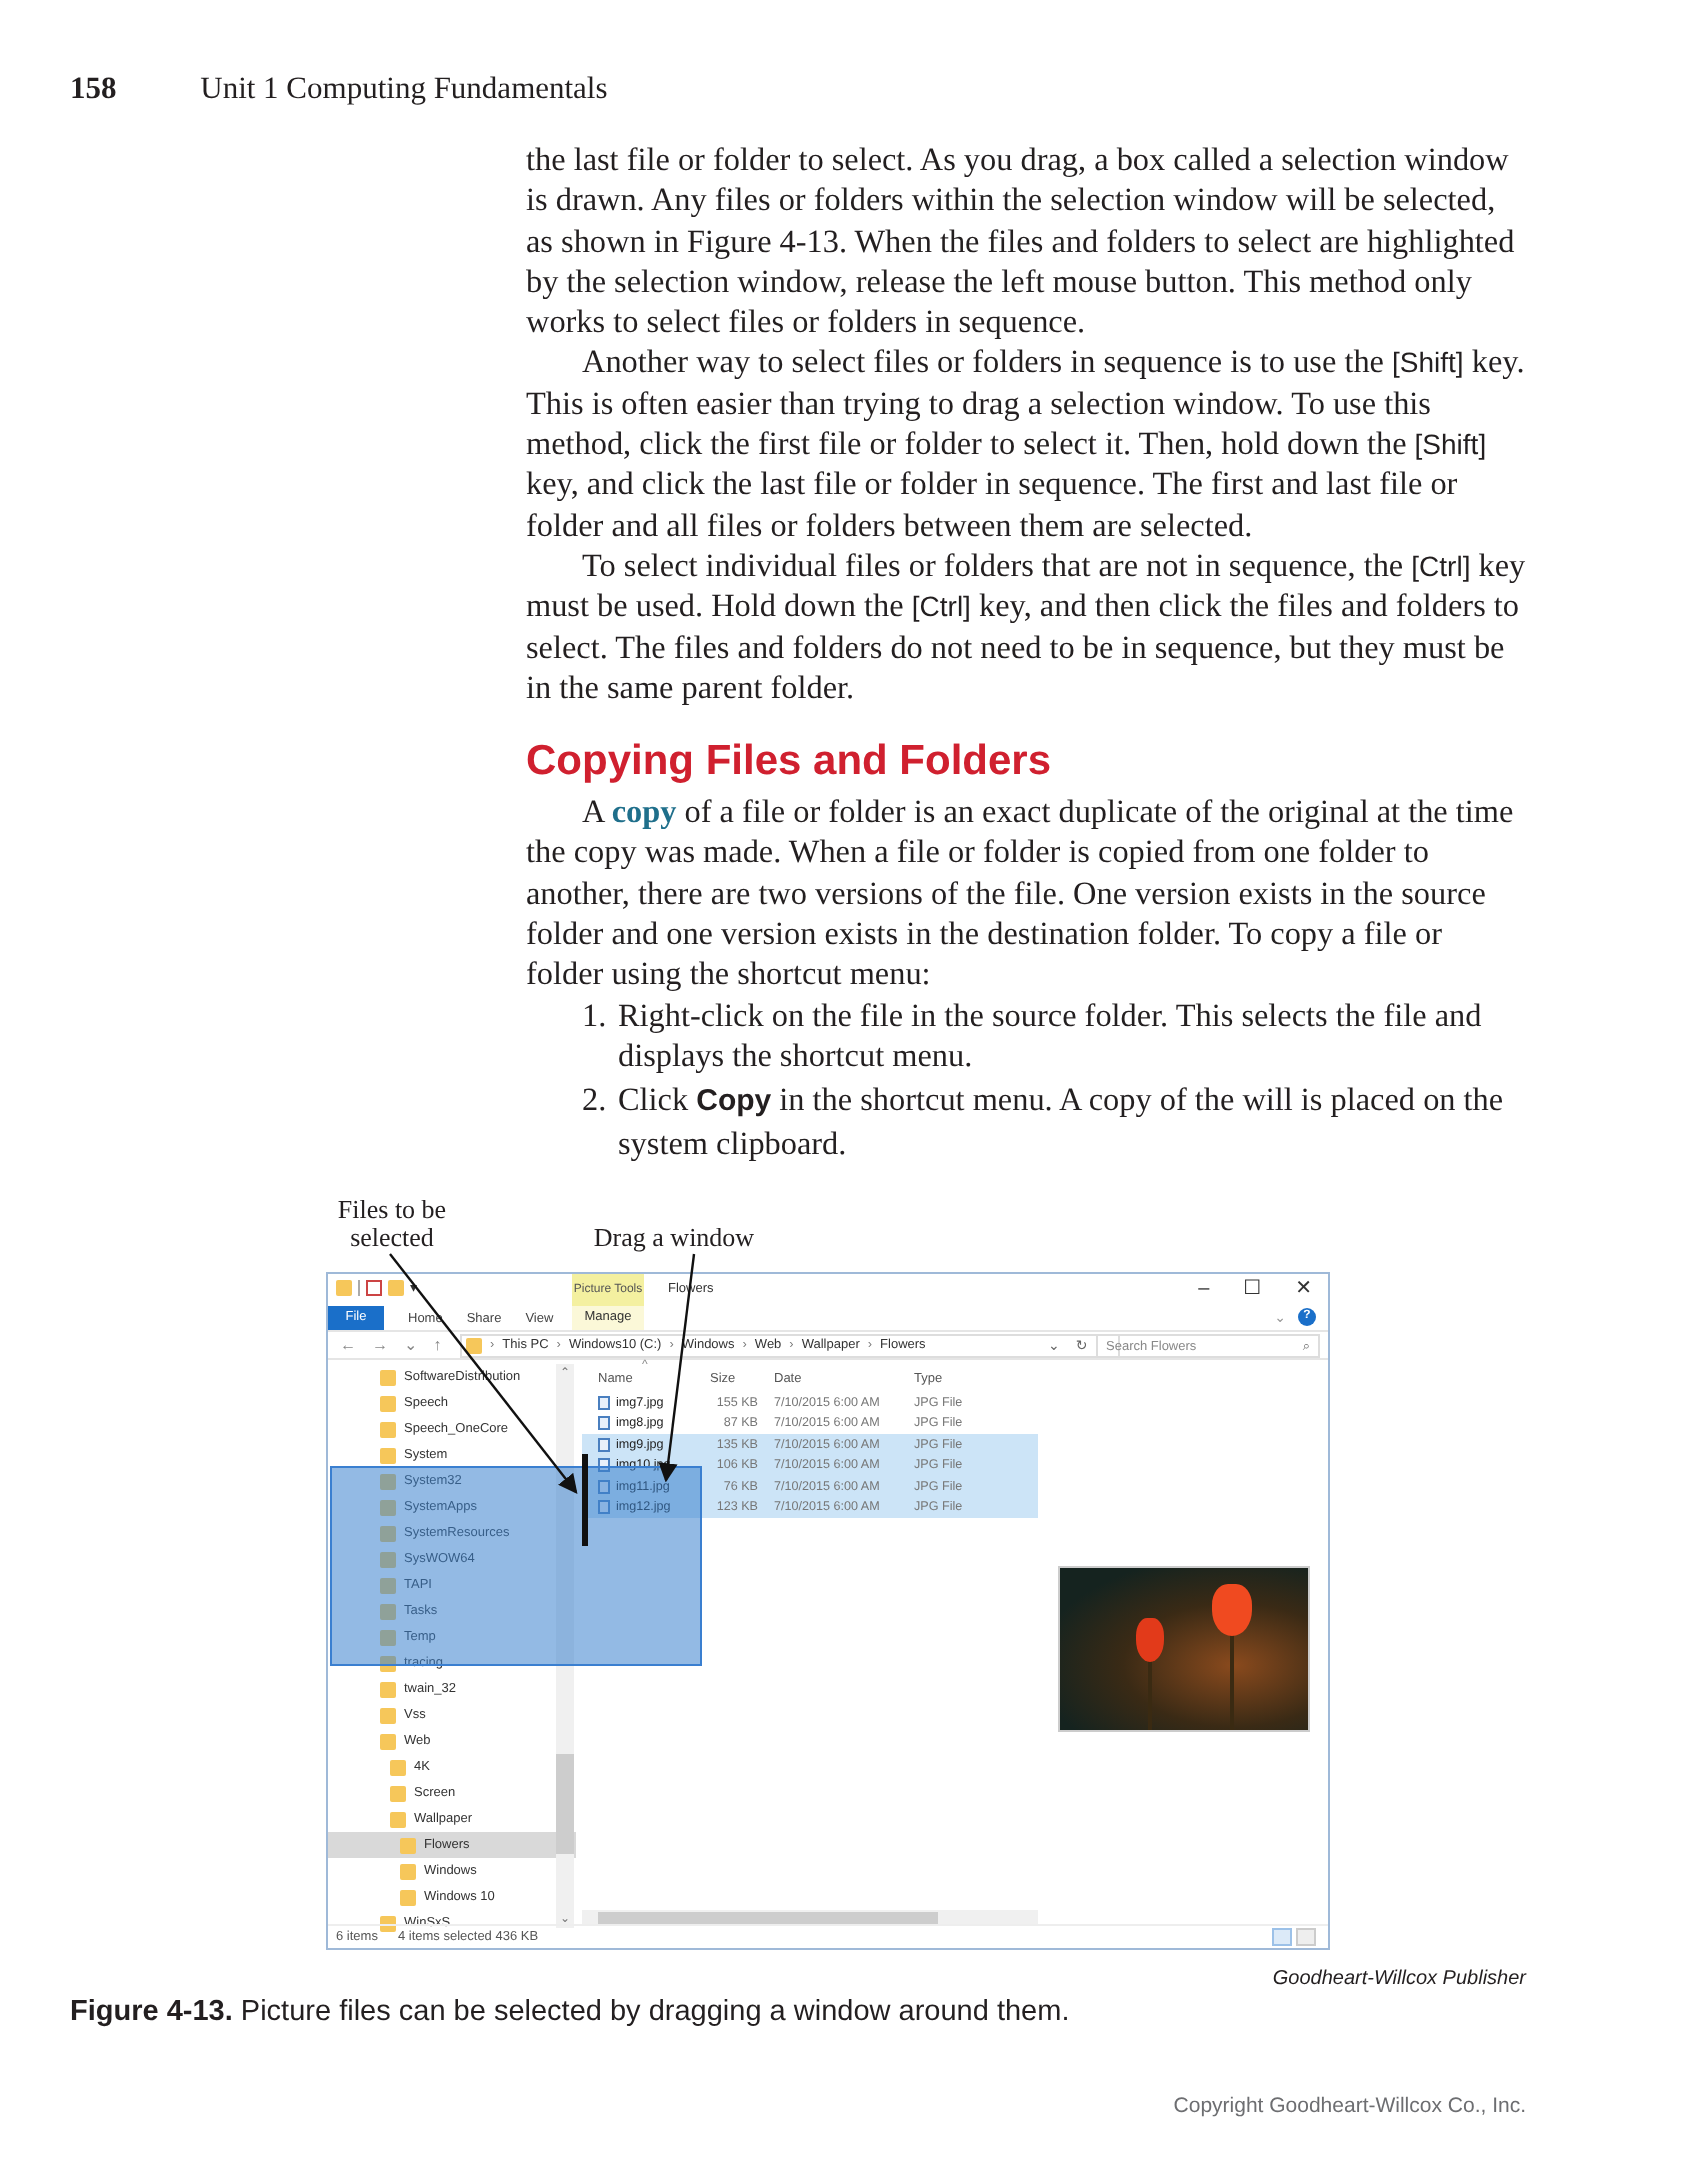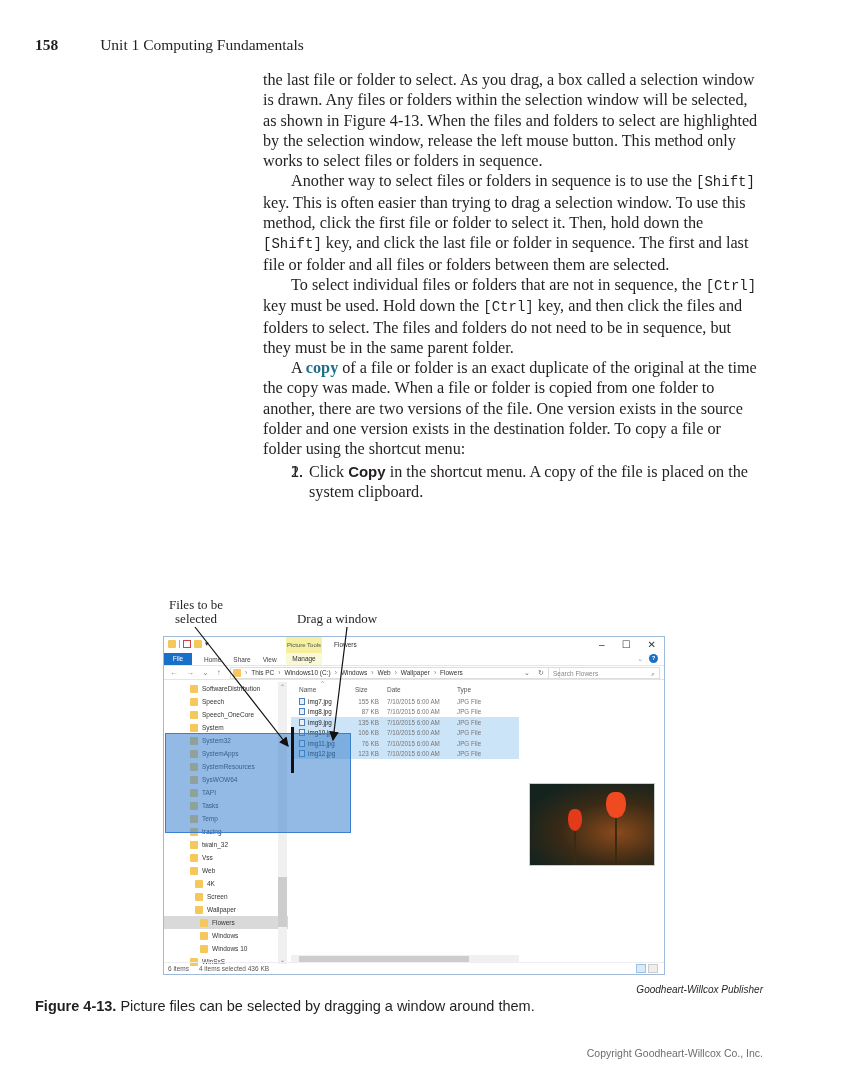--- a/index.html
+++ b/index.html
@@ -5,21 +5,21 @@
   * { box-sizing: border-box; margin: 0; padding: 0; }
   html, body { width: 849px; height: 1087px; background: #ffffff; overflow: hidden; }
   body { position: relative; font-family: "Liberation Serif", "DejaVu Serif", serif; color: #231f20; }
 
   .running-head { position: absolute; left: 35px; top: 36px; font-size: 15.5px; }
   .running-head .pg { font-weight: bold; margin-right: 38px; }
 
   .body-col { position: absolute; left: 263px; top: 70px; width: 500px; font-size: 16.2px; line-height: 20.3px; }
   .body-col p { text-align: left; }
   .body-col p.indent { text-indent: 28px; }
-  .key { font-family: Liberation Mono, monospace; font-size: 14px; }
+  .key { font-family: Liberation Sans, sans-serif; font-size: 14px; }
   .term { color: #1f6f8b; font-weight: bold; }
   .ui-bold { font-family: "Liberation Sans", "DejaVu Sans", sans-serif; font-weight: bold; font-size: 15px; }
   h2.section { font-family: "Liberation Sans", "DejaVu Sans", sans-serif; color: #d0202f; font-size: 21px; font-weight: bold; margin-top: 14px; margin-bottom: 2px; line-height: 26px; }
   ol.steps { list-style: none; margin-left: 46px; }
   ol.steps li { position: relative; padding-left: 0; margin-bottom: 2px; }
   ol.steps li .num { position: absolute; left: -18px; }
 
   .callout { position: absolute; font-size: 13px; line-height: 14px; text-align: center; color: #231f20; }
 
   
@@ -86,24 +86,25 @@
 
 <div class="running-head">
   <span class="pg">158</span>
   <span>Unit 1  Computing Fundamentals</span>
 </div>
 
 <div class="body-col">
   <p>the last file or folder to select. As you drag, a box called a selection window is drawn. Any files or folders within the selection window will be selected, as shown in Figure 4-13. When the files and folders to select are highlighted by the selection window, release the left mouse button. This method only works to select files or folders in sequence.</p>
   <p class="indent"><span>Another way to select files or folders in sequence is to use the </span><span class="key">[Shift]</span><span> key. This is often easier than trying to drag a selection window. To use this method, click the first file or folder to select it. Then, hold down the </span><span class="key">[Shift]</span><span> key, and click the last file or folder in sequence. The first and last file or folder and all files or folders between them are selected.</span></p>
   <p class="indent"><span>To select individual files or folders that are not in sequence, the </span><span class="key">[Ctrl]</span><span> key must be used. Hold down the </span><span class="key">[Ctrl]</span><span> key, and then click the files and folders to select. The files and folders do not need to be in sequence, but they must be in the same parent folder.</span></p>
+  <h2 class="section">Copying Files and Folders</h2>
   <p class="indent"><span>A </span><span class="term">copy</span><span> of a file or folder is an exact duplicate of the original at the time the copy was made. When a file or folder is copied from one folder to another, there are two versions of the file. One version exists in the source folder and one version exists in the destination folder. To copy a file or folder using the shortcut menu:</span></p>
   <ol class="steps">
-    <li><span class="num">1.</span></li>
-    <li><span class="num">2.</span><span>Click </span><span class="ui-bold">Copy</span><span> in the shortcut menu. A copy of the file is placed on the system clipboard.</span></li>
+    <li><span class="num">1.</span><span>Right-click on the file in the source folder. This selects the file and displays the shortcut menu.</span></li>
+    <li><span class="num">2.</span><span>Click </span><span class="ui-bold">Copy</span><span> in the shortcut menu. A copy of the will is placed on the system clipboard.</span></li>
   </ol>
 </div>
 
 <div class="callout" style="left:163px; top:598px; width:66px;">Files to be selected</div>
 <div class="callout" style="left:292px; top:612px; width:90px;">Drag a window</div>
 
 <div class="win">
   <div class="titlebar">
     <div class="qa">
       <span class="folder-ico"></span>

